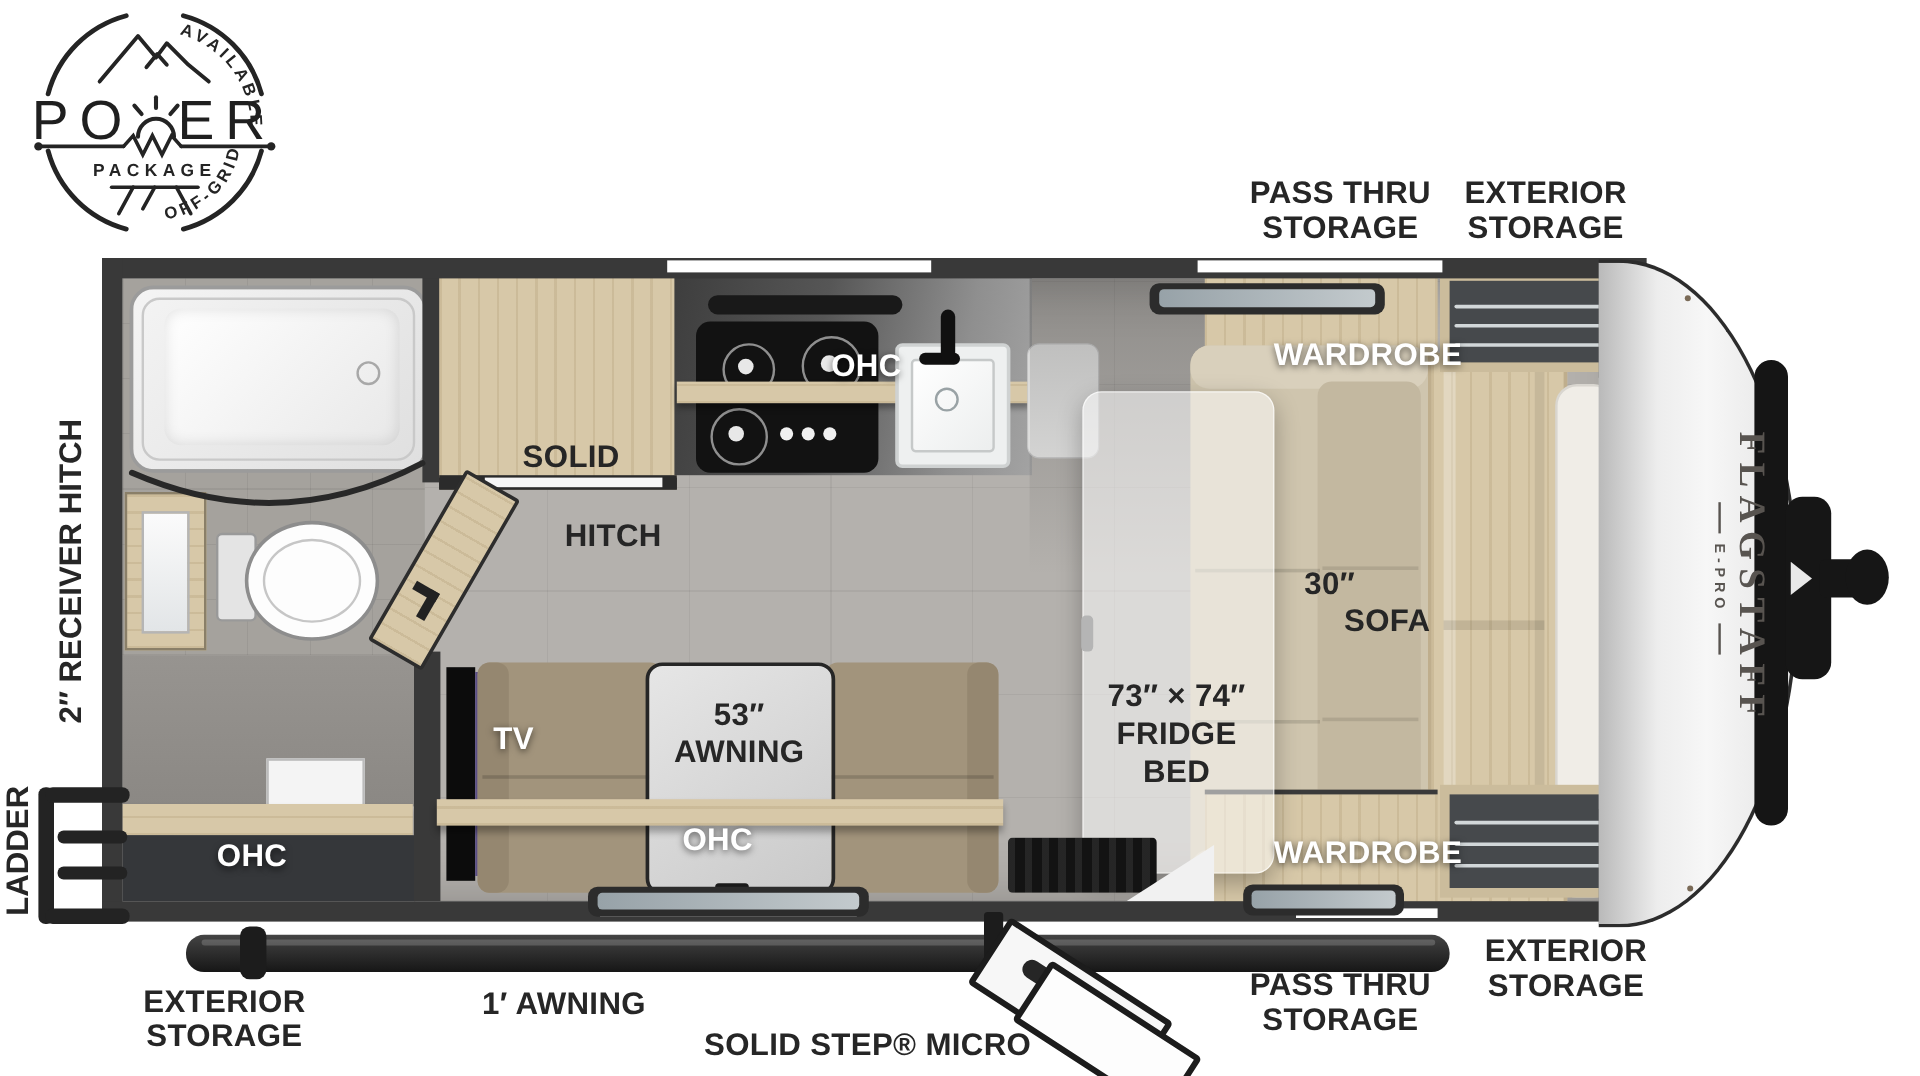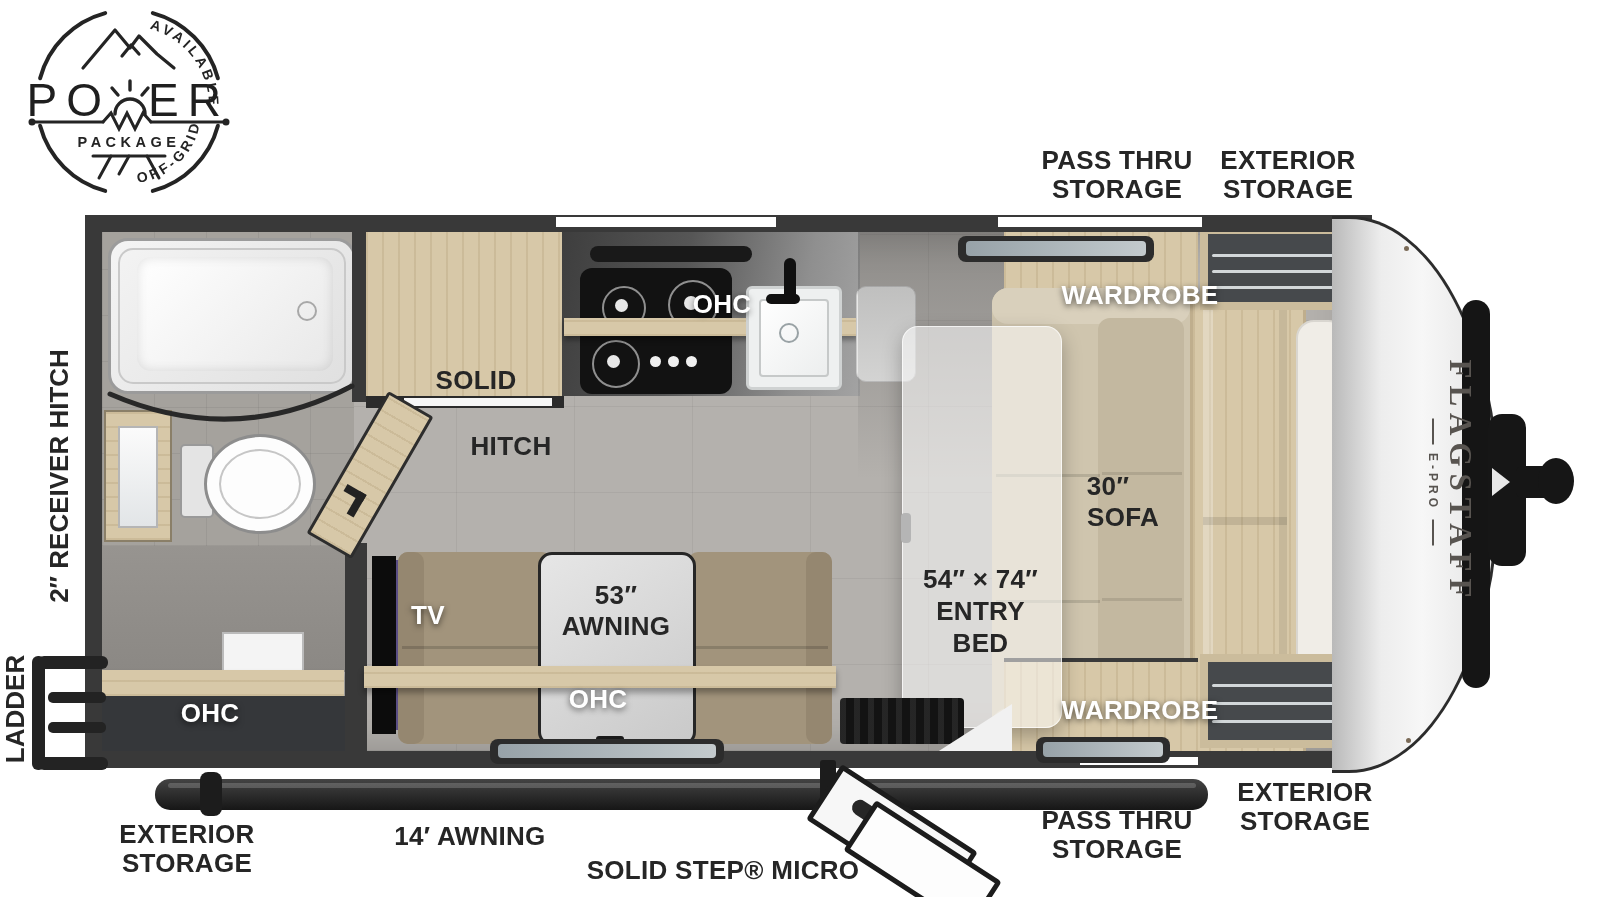--- a/index.html
+++ b/index.html
@@ -241,32 +241,32 @@
   <div class="abs" style="left:26px;top:14px;width:78px;height:16px;background:#262626;border-radius:8px"></div>
 </div>
 <div class="abs" style="left:876px;top:800px;width:140px;height:50px;background:#fdfdfd;border:5px solid #1c1c1c;border-radius:4px;
             transform-origin:top left;transform:rotate(33deg)"></div>
 
 <div class="lbl" style="left:992px;top:146px;width:250px">PASS THRU STORAGE</div>
 <div class="lbl" style="left:1163px;top:146px;width:250px">EXTERIOR STORAGE</div>
 <div class="vlbl" style="left:59px;top:476px">2″ RECEIVER HITCH</div>
 <div class="vlbl" style="left:15px;top:709px">LADDER</div>
 <div class="lbl" style="left:62px;top:820px;width:250px">EXTERIOR STORAGE</div>
-<div class="lbl" style="left:330px;top:822px;width:280px">14′ AWNING</div>
+<div class="lbl" style="left:330px;top:822px;width:280px">1′ AWNING</div>
 <div class="lbl" style="left:543px;top:856px;width:360px">SOLID STEP® MICRO</div>
 <div class="lbl" style="left:992px;top:806px;width:250px">PASS THRU STORAGE</div>
 <div class="lbl" style="left:1180px;top:778px;width:250px">EXTERIOR STORAGE</div>
 
 <div class="lbl" style="left:396px;top:366px;width:160px">SOLID</div>
 <div class="lbl" style="left:431px;top:432px;width:160px">HITCH</div>
 <div class="lbl white" style="left:662px;top:290px;width:120px">OHC</div>
 <div class="lbl white" style="left:150px;top:699px;width:120px">OHC</div>
 <div class="lbl white" style="left:368px;top:601px;width:120px">TV</div>
 <div class="lbl" style="left:536px;top:581px;width:160px">53″</div>
 <div class="lbl" style="left:536px;top:612px;width:160px">AWNING</div>
 <div class="lbl white" style="left:538px;top:685px;width:120px">OHC</div>
 <div class="lbl white" style="left:1030px;top:281px;width:220px">WARDROBE</div>
 <div class="lbl" style="left:1028px;top:472px;width:160px">30″</div>
-<div class="lbl" style="left:1043px;top:503px;width:160px">SOFA</div>
-<div class="lbl" style="left:888px;top:565px;width:185px">54″ × 74″</div>
-<div class="lbl" style="left:888px;top:597px;width:185px">ENTRY</div>
+<div class="lbl" style="left:1076px;top:503px;width:160px">SOFA</div>
+<div class="lbl" style="left:888px;top:565px;width:185px">73″ × 74″</div>
+<div class="lbl" style="left:888px;top:597px;width:185px">FRIDGE</div>
 <div class="lbl" style="left:888px;top:629px;width:185px">BED</div>
 <div class="lbl white" style="left:1030px;top:696px;width:220px">WARDROBE</div>
 
 </body></html>

